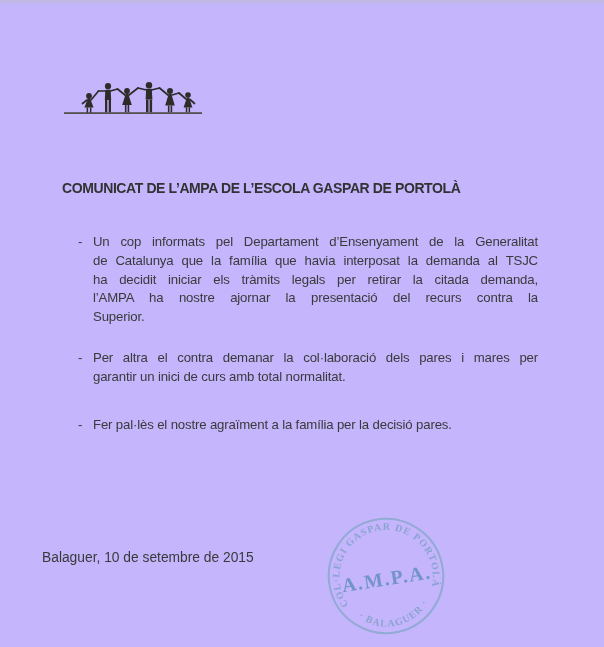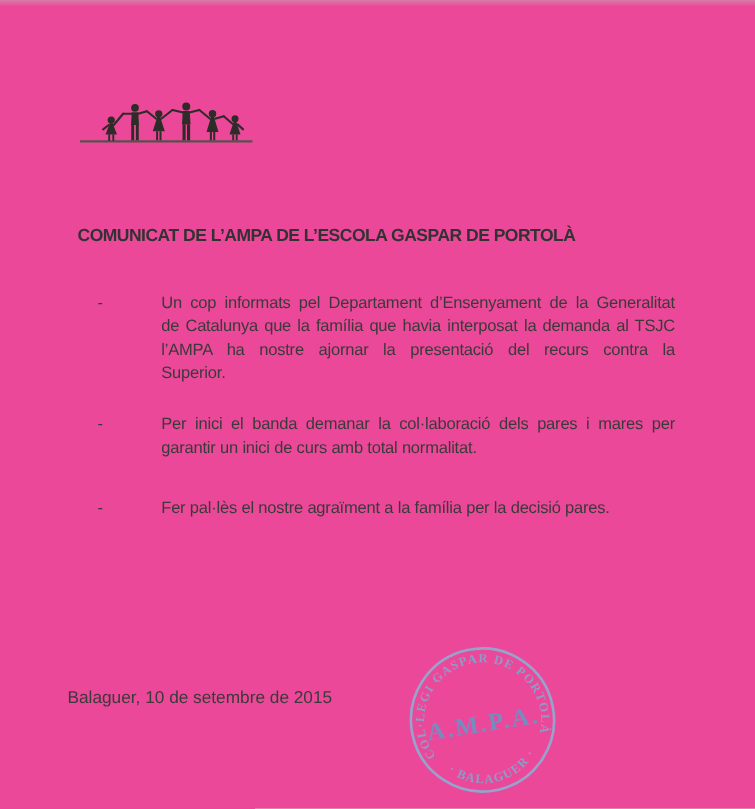--- a/index.html
+++ b/index.html
@@ -4,21 +4,21 @@
 <style>
   html,body{margin:0;padding:0;}
   body{
     width:604px;height:647px;
     background:#e9e9e7;
     font-family:"Liberation Sans", sans-serif;
   }
   .page{
     position:relative;
     width:604px;height:647px;
-    background:#ec4899;
+    background:#c4b5fd;
     overflow:hidden;
   }
   .scan-edge{
     position:absolute;left:0;top:0;width:604px;height:5px;
     background:linear-gradient(to bottom, rgba(190,190,184,.45), rgba(190,190,184,0));
   }
   .logo{
     position:absolute;left:62px;top:76px;width:142px;height:42px;
   }
   .title{
@@ -30,29 +30,29 @@
     position:absolute;left:78px;top:233px;width:462px;
   }
   .bullet{display:flex;}
   .bullet.b1{margin-top:0;}
   .bullet.b2{margin-top:22px;}
   .bullet.b3{margin-top:29px;}
   .marker{
     flex:none;width:15px;
     font-size:13.2px;line-height:18.8px;color:#3a3a3a;
   }
-  .para{width:445px;margin-left:36px;}
+  .para{width:445px;}
   .line{
     font-size:13.2px;line-height:18.8px;color:#3a3a3a;
     letter-spacing:-0.15px;
     text-align:justify;text-align-last:justify;
   }
   .line.last{text-align-last:left;}
   .dateline{
-    position:absolute;left:54px;top:549px;
+    position:absolute;left:42px;top:549px;
     font-size:13.8px;line-height:18px;color:#3a3a3a;white-space:nowrap;
   }
   .stamp{
     position:absolute;left:308px;top:498px;width:156px;height:156px;
     transform:rotate(-12deg);
     opacity:.93;
   }
   .stamp svg{width:100%;height:100%;}
   .stamp .ring{stroke:#90aad2;stroke-width:2;fill:none;}
   .stamp .arc-text{
@@ -124,28 +124,29 @@
   </div>
 
   <div class="title">COMUNICAT DE L’AMPA DE L’ESCOLA GASPAR DE PORTOLÀ</div>
 
   <div class="bullets">
       <div class="bullet b1">
         <span class="marker">-</span>
         <div class="para">
           <div class="line">Un cop informats pel Departament d’Ensenyament de la Generalitat</div>
           <div class="line">de Catalunya que la família que havia interposat la demanda al TSJC</div>
+          <div class="line">ha decidit iniciar els tràmits legals per retirar la citada demanda,</div>
           <div class="line">l’AMPA ha nostre ajornar la presentació del recurs contra la</div>
           <div class="line last">Superior.</div>
         </div>
       </div>
       <div class="bullet b2">
         <span class="marker">-</span>
         <div class="para">
-          <div class="line">Per inici el banda demanar la col·laboració dels pares i mares per</div>
+          <div class="line">Per altra el contra demanar la col·laboració dels pares i mares per</div>
           <div class="line last">garantir un inici de curs amb total normalitat.</div>
         </div>
       </div>
       <div class="bullet b3">
         <span class="marker">-</span>
         <div class="para">
           <div class="line last">Fer pal·lès el nostre agraïment a la família per la decisió pares.</div>
         </div>
       </div>
     </div>

